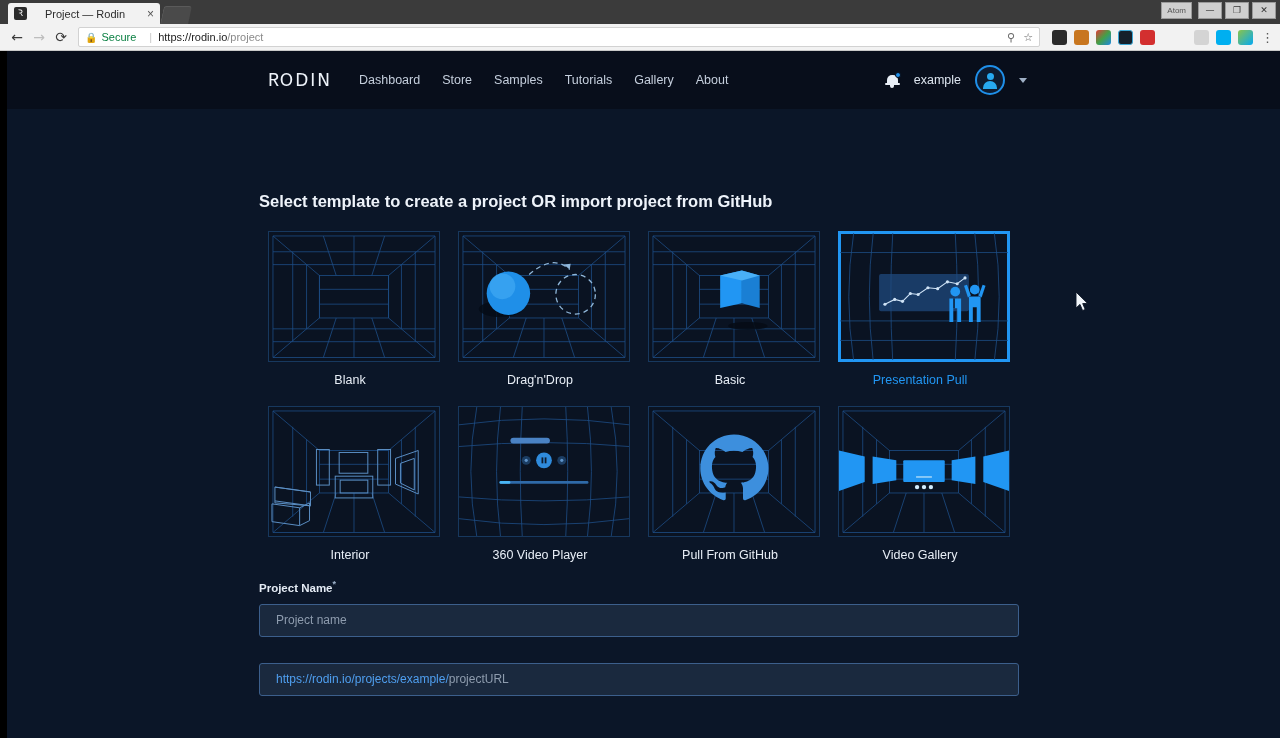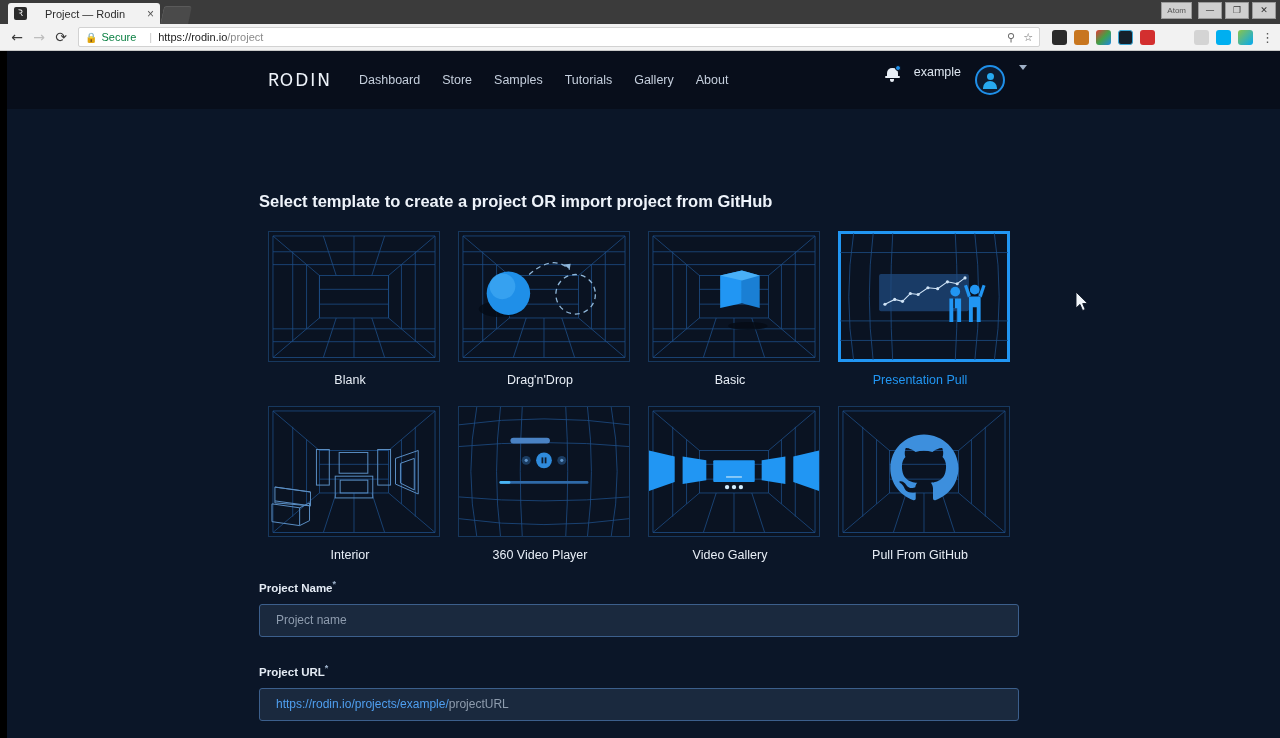--- a/index.html
+++ b/index.html
@@ -114,21 +114,21 @@
   .brand .flip { display: inline-block; transform: scaleX(-1); }
   .nav {
     position: absolute; left: 352px; top: 50%; transform: translateY(-50%);
     display: flex; gap: 22px; align-items: center;
   }
   .nav a {
     color: #c5cfdd; font-size: 12.5px; text-decoration: none; cursor: pointer;
   }
   .header-right {
     position: absolute; right: 253px; top: 50%; transform: translateY(-50%);
-    display: flex; gap: 14px;
+    display: flex; align-items: center; gap: 14px;
   }
   .bell { position: relative; width: 15px; height: 17px; cursor: pointer; }
   .bell-body {
     position: absolute; left: 2px; top: 3px; width: 11px; height: 9px;
     background: #e8eef6; border-radius: 5px 5px 1px 1px;
   }
   .bell-lip {
     position: absolute; left: 0; top: 11px; width: 15px; height: 2px;
     background: #e8eef6; border-radius: 1px;
   }
@@ -542,34 +542,38 @@
                 <line x1="24" y1="20" x2="24" y2="111"></line>
                   <line x1="38" y1="33" x2="38" y2="98"></line>
                 <line x1="148" y1="20" x2="148" y2="111"></line>
                   <line x1="134" y1="33" x2="134" y2="98"></line>
                 <line x1="68" y1="87" x2="55" y2="127"></line>
                   <line x1="86" y1="87" x2="86" y2="127"></line>
                 <line x1="104" y1="87" x2="117" y2="127"></line>
                 <line x1="51" y1="58" x2="121" y2="58"></line>
                   <line x1="51" y1="73" x2="121" y2="73"></line>
               </g>
-              <polygon points="0,44 26,50 26,76 0,85" fill="#2196f3"></polygon>
-              <polygon points="34,50 58,54 58,74 34,78" fill="#2196f3"></polygon>
-              <rect x="65" y="54" width="42" height="22" rx="1" fill="#2196f3"></rect>
-              <polygon points="114,54 138,50 138,78 114,74" fill="#2196f3"></polygon>
-              <polygon points="146,50 172,44 172,85 146,76" fill="#2196f3"></polygon>
-              <rect x="78" y="70" width="16" height="1.6" fill="#9fd4f8"></rect>
-              <g fill="#d3ecfc">
-                <circle cx="79" cy="81" r="2.2"></circle>
-                  <circle cx="86" cy="81" r="2.2"></circle>
-                  <circle cx="93" cy="81" r="2.2"></circle>
-              </g>
-            </svg>
-          </div>
-          <div class="card-label">Video Gallery</div>
+              <g transform="translate(86,62) scale(1.55)">
+                <path fill="#3d8fdd" d="M0,-22 C-12.2,-22 -22,-12.2 -22,0 C-22,9.7 -15.7,17.9 -6.9,20.8
+                     C-5.8,21 -5.4,20.3 -5.4,19.7 C-5.4,19.2 -5.4,17.6 -5.4,15.8
+                     C-11.5,17.1 -12.8,12.9 -12.8,12.9 C-13.8,10.4 -15.3,9.7 -15.3,9.7
+                     C-17.3,8.3 -15.1,8.4 -15.1,8.4 C-13,8.5 -11.8,10.6 -11.8,10.6
+                     C-9.9,13.9 -6.9,12.9 -5.7,12.4 C-5.5,11 -5,10 -4.4,9.5
+                     C-9.3,8.9 -14.4,7 -14.4,-1.4 C-14.4,-3.8 -13.5,-5.8 -12.1,-7.3
+                     C-12.3,-7.9 -13.1,-10.1 -11.9,-13.2 C-11.9,-13.2 -10,-13.8 -5.5,-10.7
+                     C-3.7,-11.2 -1.8,-11.5 0,-11.5 C1.8,-11.5 3.7,-11.2 5.5,-10.7
+                     C10,-13.8 11.9,-13.2 11.9,-13.2 C13.1,-10.1 12.3,-7.9 12.1,-7.3
+                     C13.5,-5.8 14.4,-3.8 14.4,-1.4 C14.4,7 9.3,8.9 4.4,9.4
+                     C5.2,10.1 5.9,11.5 5.9,13.6 C5.9,16.6 5.9,19 5.9,19.7
+                     C5.9,20.3 6.3,21 7.4,20.8 C16.2,17.9 22.5,9.7 22.5,0
+                     C22.5,-12.2 12.2,-22 0,-22 Z"></path>
+              </g>
+            </svg>
+          </div>
+          <div class="card-label">Pull From GitHub</div>
         </div>
 
         <div class="card-wrap">
           <div class="card">
             <svg class="room" viewBox="0 0 172 131">
               <g stroke="#1d4e86" stroke-width="0.8" fill="none">
                 <rect x="51" y="44" width="70" height="43"></rect>
                 <line x1="4" y1="4" x2="51" y2="44"></line>
                   <line x1="168" y1="4" x2="121" y2="44"></line>
                 <line x1="4" y1="127" x2="51" y2="87"></line>
@@ -581,54 +585,47 @@
                 <line x1="24" y1="20" x2="24" y2="111"></line>
                   <line x1="38" y1="33" x2="38" y2="98"></line>
                 <line x1="148" y1="20" x2="148" y2="111"></line>
                   <line x1="134" y1="33" x2="134" y2="98"></line>
                 <line x1="68" y1="87" x2="55" y2="127"></line>
                   <line x1="86" y1="87" x2="86" y2="127"></line>
                 <line x1="104" y1="87" x2="117" y2="127"></line>
                 <line x1="51" y1="58" x2="121" y2="58"></line>
                   <line x1="51" y1="73" x2="121" y2="73"></line>
               </g>
-              <g transform="translate(86,62) scale(1.55)">
-                <path fill="#3d8fdd" d="M0,-22 C-12.2,-22 -22,-12.2 -22,0 C-22,9.7 -15.7,17.9 -6.9,20.8
-                     C-5.8,21 -5.4,20.3 -5.4,19.7 C-5.4,19.2 -5.4,17.6 -5.4,15.8
-                     C-11.5,17.1 -12.8,12.9 -12.8,12.9 C-13.8,10.4 -15.3,9.7 -15.3,9.7
-                     C-17.3,8.3 -15.1,8.4 -15.1,8.4 C-13,8.5 -11.8,10.6 -11.8,10.6
-                     C-9.9,13.9 -6.9,12.9 -5.7,12.4 C-5.5,11 -5,10 -4.4,9.5
-                     C-9.3,8.9 -14.4,7 -14.4,-1.4 C-14.4,-3.8 -13.5,-5.8 -12.1,-7.3
-                     C-12.3,-7.9 -13.1,-10.1 -11.9,-13.2 C-11.9,-13.2 -10,-13.8 -5.5,-10.7
-                     C-3.7,-11.2 -1.8,-11.5 0,-11.5 C1.8,-11.5 3.7,-11.2 5.5,-10.7
-                     C10,-13.8 11.9,-13.2 11.9,-13.2 C13.1,-10.1 12.3,-7.9 12.1,-7.3
-                     C13.5,-5.8 14.4,-3.8 14.4,-1.4 C14.4,7 9.3,8.9 4.4,9.4
-                     C5.2,10.1 5.9,11.5 5.9,13.6 C5.9,16.6 5.9,19 5.9,19.7
-                     C5.9,20.3 6.3,21 7.4,20.8 C16.2,17.9 22.5,9.7 22.5,0
-                     C22.5,-12.2 12.2,-22 0,-22 Z"></path>
-              </g>
-            </svg>
-          </div>
-          <div class="card-label">Pull From GitHub</div>
+              <polygon points="0,44 26,50 26,76 0,85" fill="#2196f3"></polygon>
+              <polygon points="34,50 58,54 58,74 34,78" fill="#2196f3"></polygon>
+              <rect x="65" y="54" width="42" height="22" rx="1" fill="#2196f3"></rect>
+              <polygon points="114,54 138,50 138,78 114,74" fill="#2196f3"></polygon>
+              <polygon points="146,50 172,44 172,85 146,76" fill="#2196f3"></polygon>
+              <rect x="78" y="70" width="16" height="1.6" fill="#9fd4f8"></rect>
+              <g fill="#d3ecfc">
+                <circle cx="79" cy="81" r="2.2"></circle>
+                  <circle cx="86" cy="81" r="2.2"></circle>
+                  <circle cx="93" cy="81" r="2.2"></circle>
+              </g>
+            </svg>
+          </div>
+          <div class="card-label">Video Gallery</div>
         </div>
 
       </div>
 
       <div class="form">
 
         <div class="field-label">
           <span>Project Name</span><span class="req">*</span>
         </div>
         <div class="input">
           <span class="ph">Project name</span>
         </div>
 
-        <div class="field-label">
-          <span>Project URL</span><span class="req">*</span>
-        </div>
         <div class="input">
           <span class="prefix">https://rodin.io/projects/example/</span>
             <span class="ph">projectURL</span>
         </div>
 
       </div>
 
     </div>
 
   </div>

